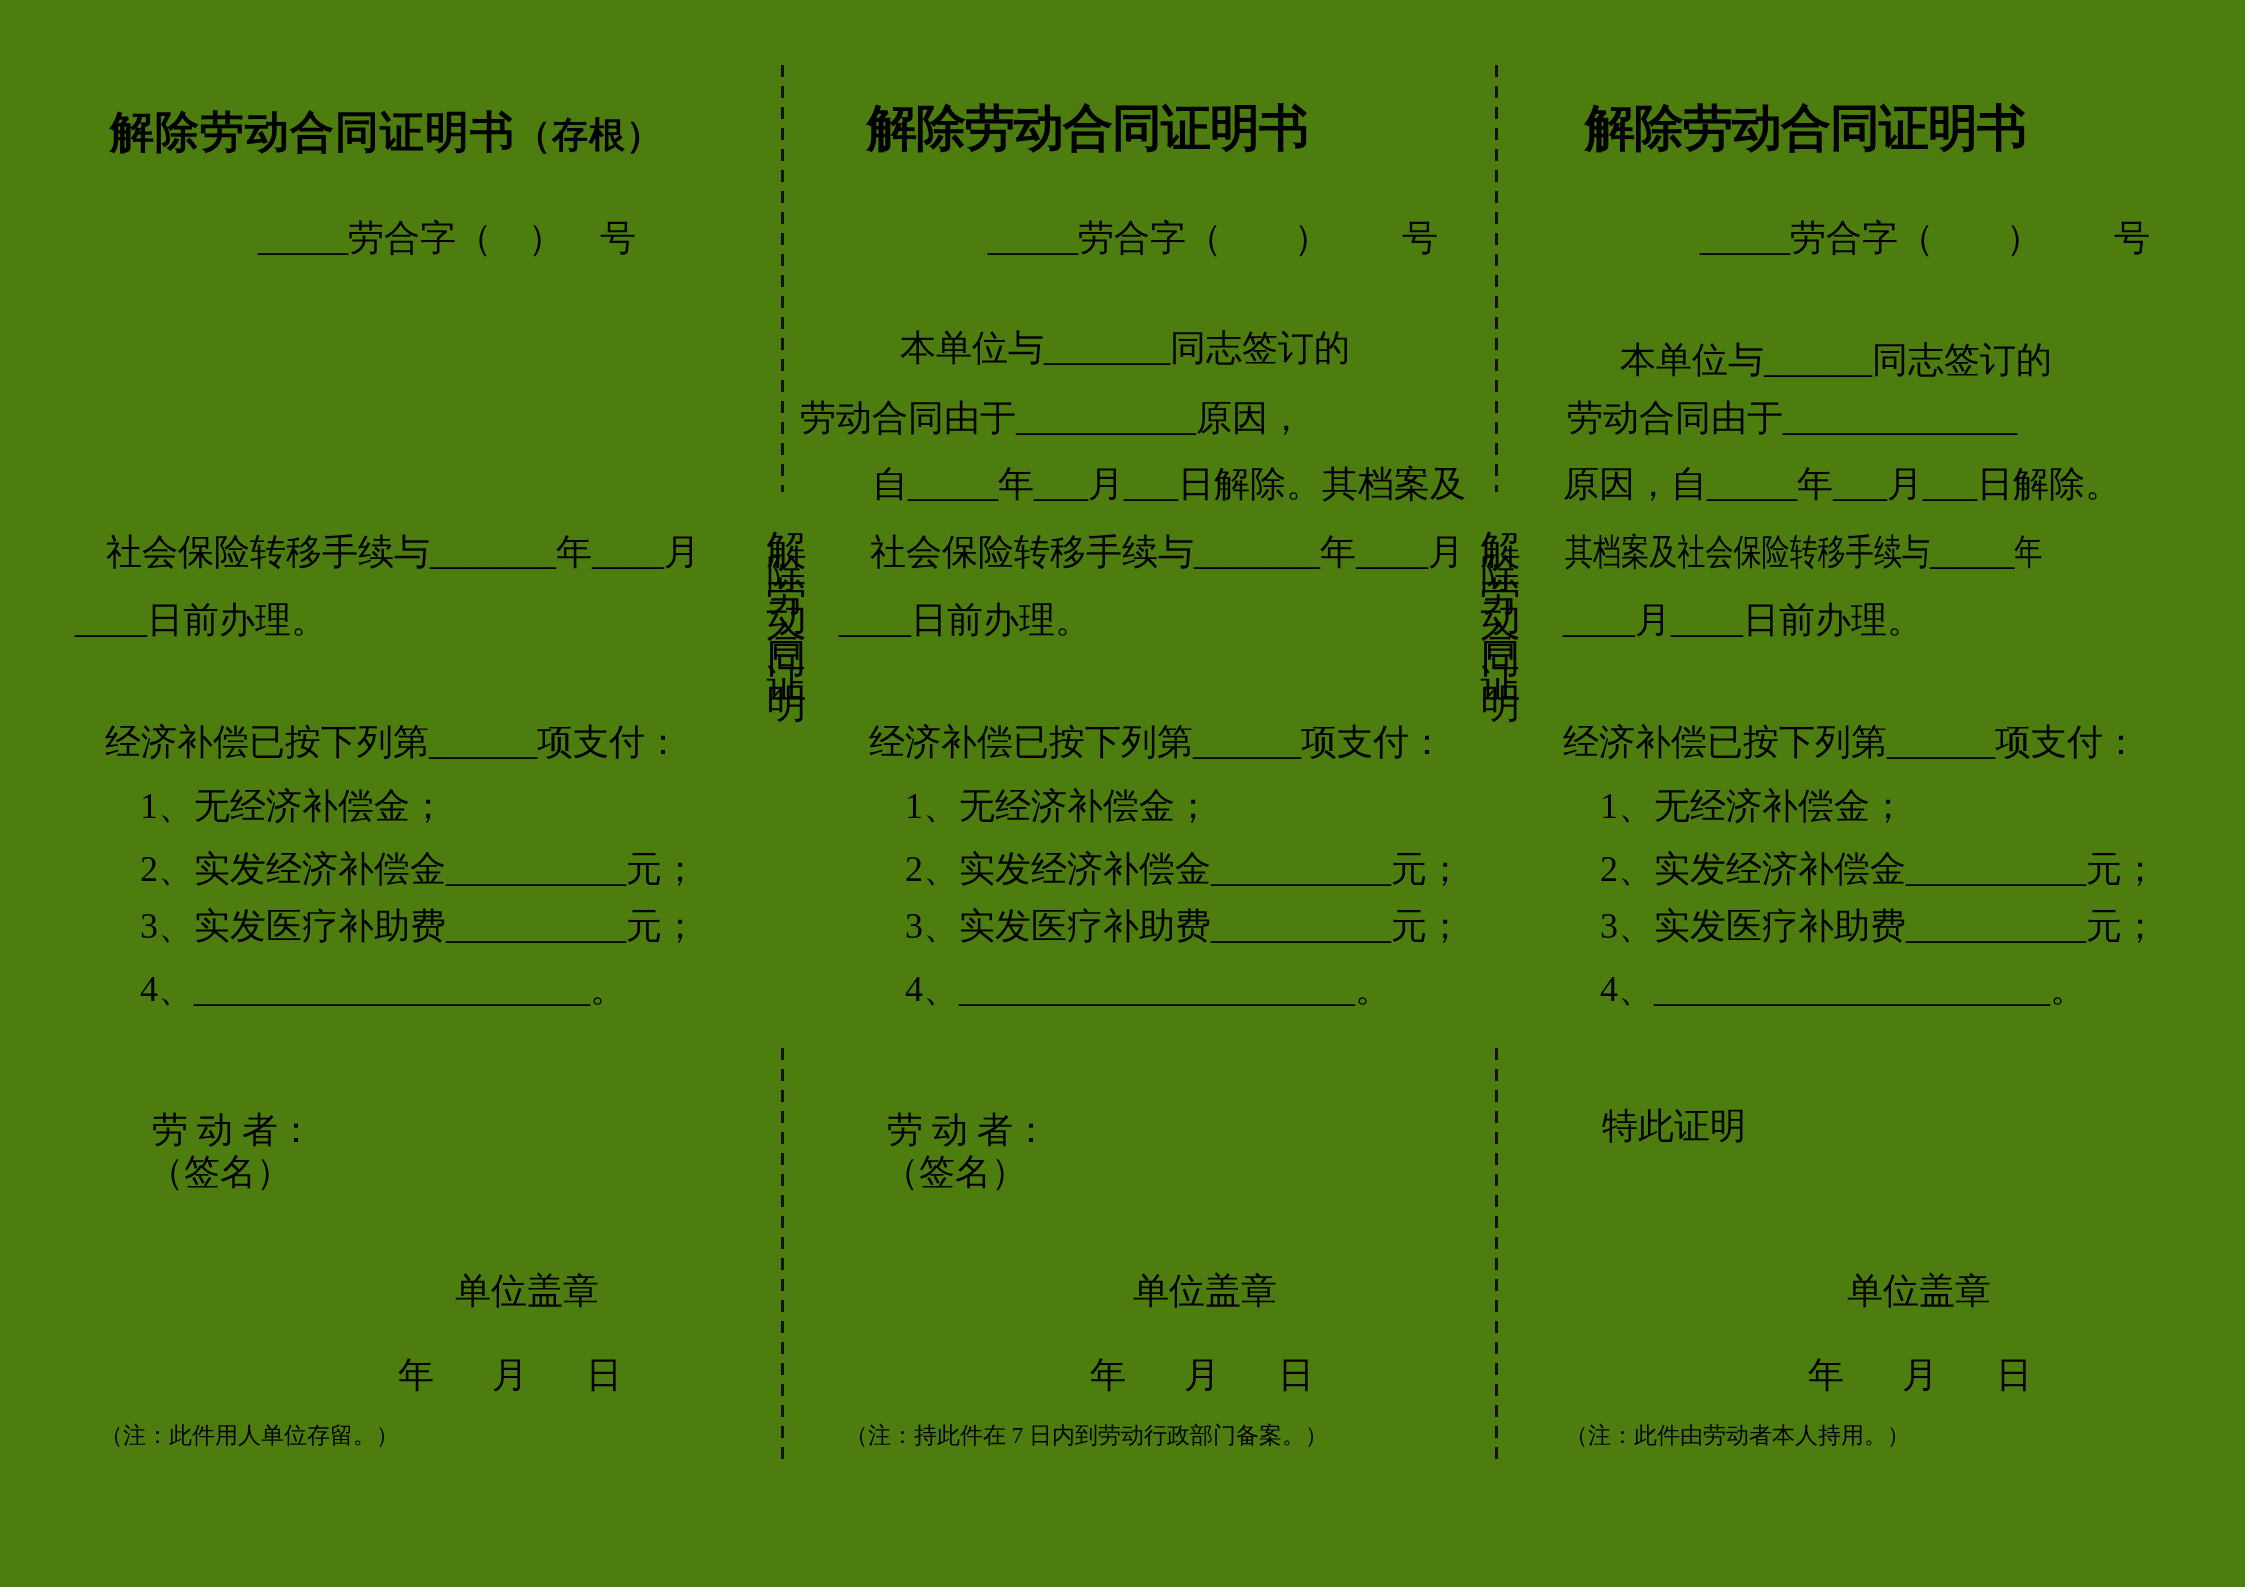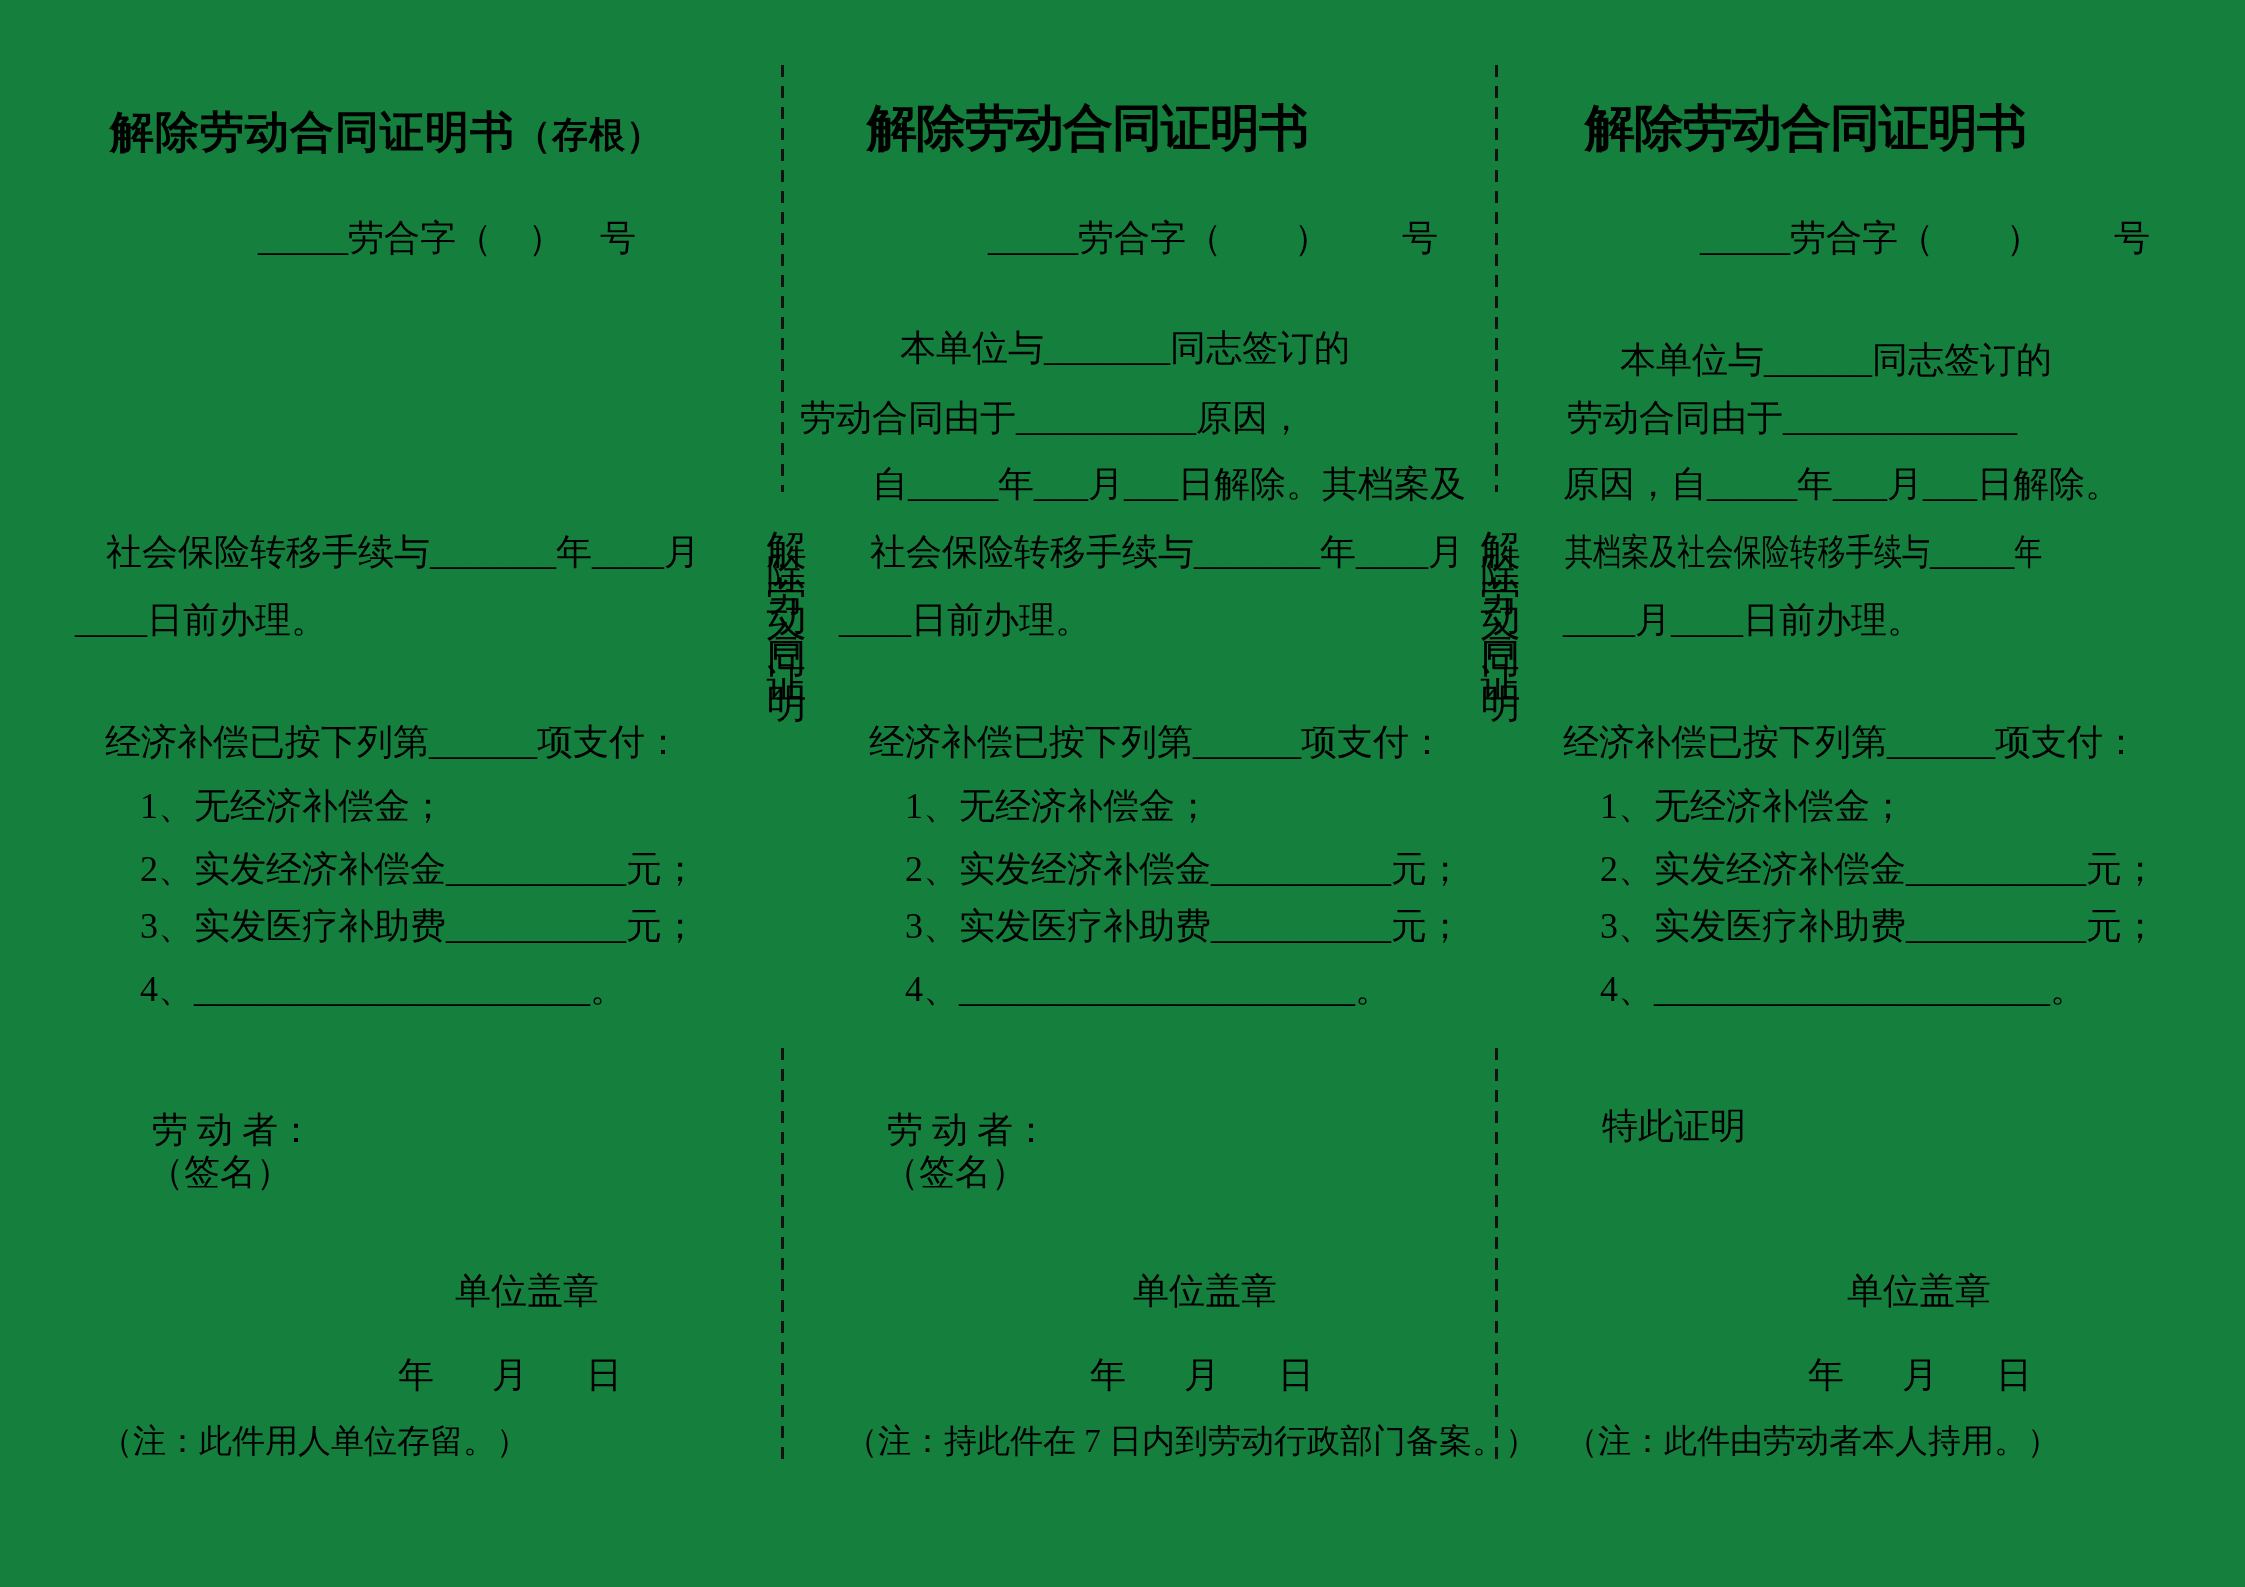--- a/index.html
+++ b/index.html
@@ -1,35 +1,35 @@
 <!DOCTYPE html>
 <html><head>
 <meta charset="utf-8">
 <style>
   html, body { margin: 0; padding: 0; background: #ffffff; }
   #page {
     position: relative;
     width: 2245px;
     height: 1587px;
-    background: #15803d;
+    background: #4d7c0f;
     font-family: "Liberation Serif", "DejaVu Serif", serif;
     color: #000;
     overflow: hidden;
   }
   .line {
     position: absolute;
     white-space: pre;
     font-size: 36px;
     line-height: 1.15;
     color: #000;
   }
   .title-main { font-size: 44px; font-weight: 700; letter-spacing: 1px; }
   .title-main .suffix { font-size: 36px; font-weight: 700; }
   .title-big { font-size: 50px; font-weight: 700; letter-spacing: -1px; }
-  .note { font-size: 33px; }
+  .note { font-size: 23px; }
   .date { letter-spacing: 58px; }
   .condensed { transform: scaleX(0.78); transform-origin: left top; }
   .dash {
     position: absolute;
     width: 3px;
     background: repeating-linear-gradient(to bottom, #111 0 12px, transparent 12px 21px);
   }
   .vtext {
     position: absolute;
     writing-mode: vertical-rl;

